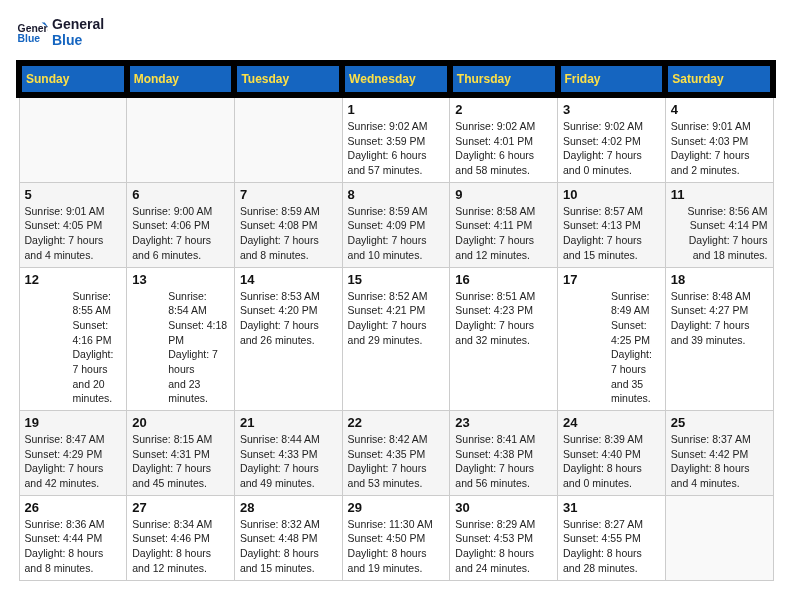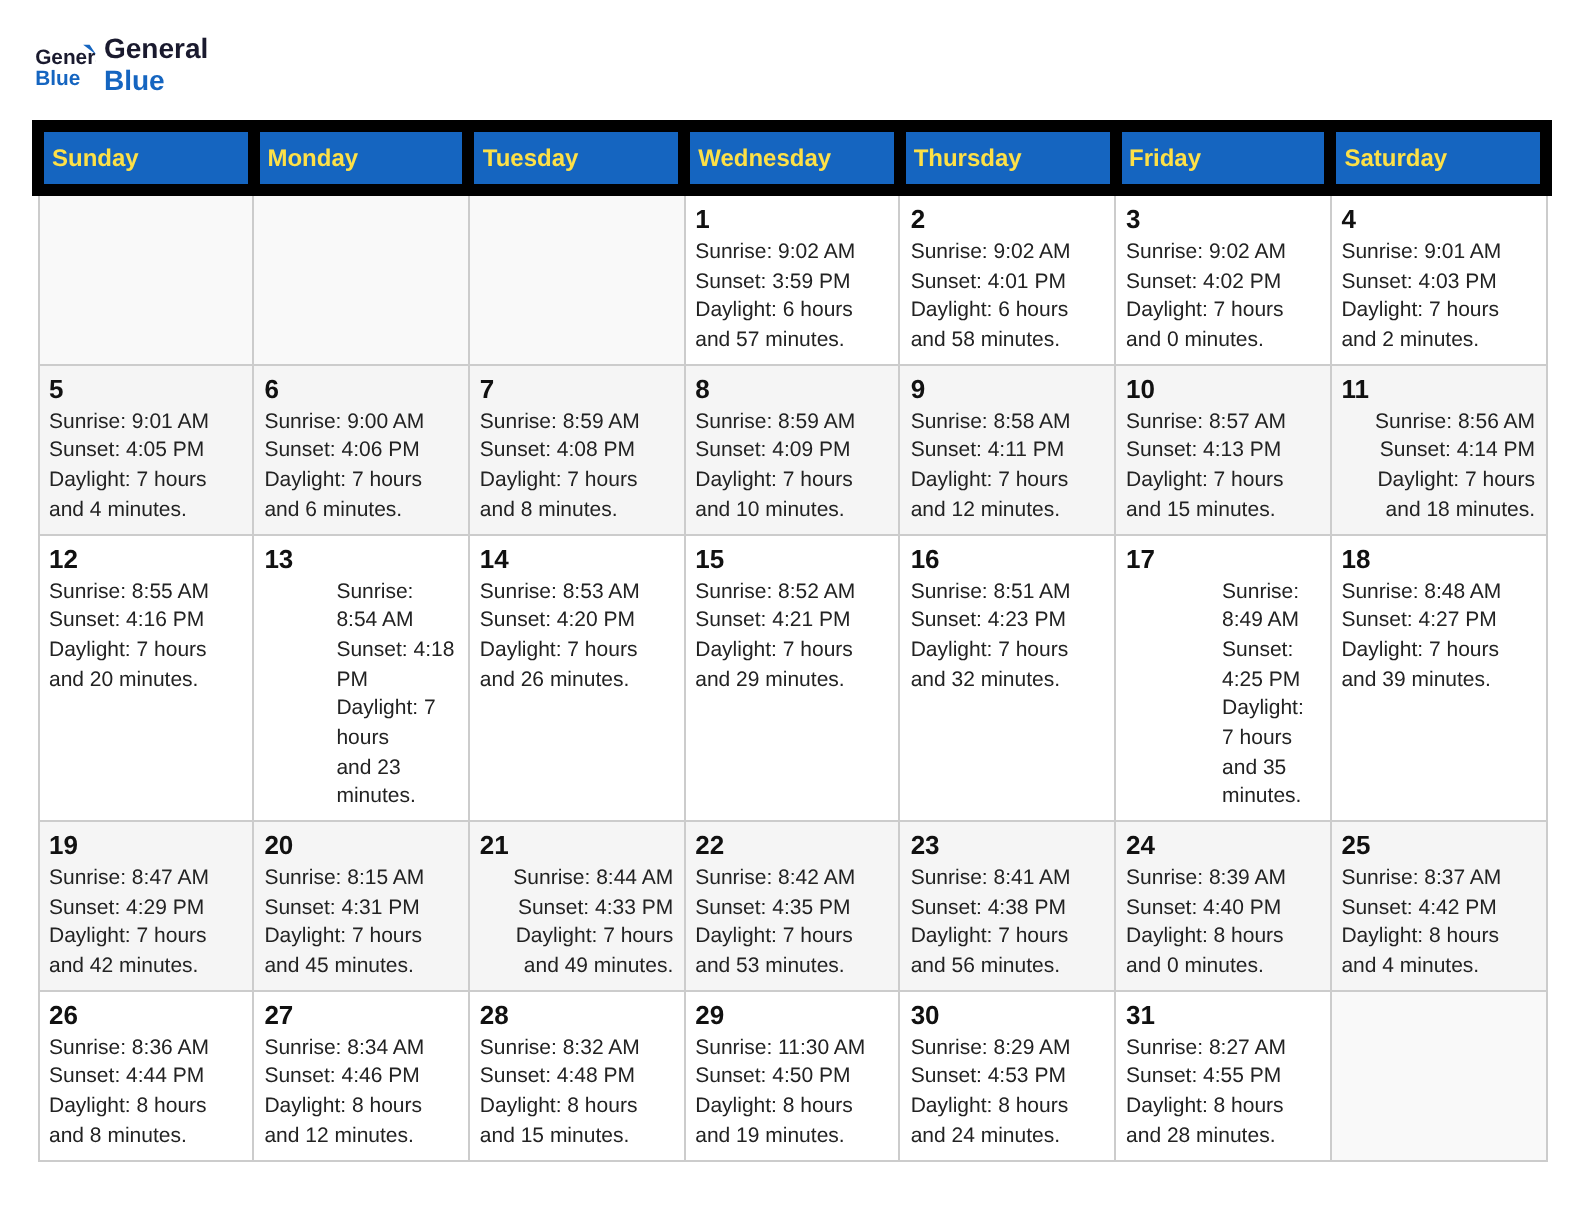--- a/index.html
+++ b/index.html
@@ -187,21 +187,21 @@
           <div class="day-number">11</div>
           <div class="day-info" style="white-space: pre-line; text-align: right;">Sunrise: 8:56 AM
 Sunset: 4:14 PM
 Daylight: 7 hours
 and 18 minutes.</div>
         </td>
       </tr>
       <tr>
         <td>
           <div class="day-number">12</div>
-          <div class="day-info" style="white-space: pre-line;">Sunrise: 8:55 AM
+          <div class="day-info" style="white-space: pre-line; margin-left: 48px;">Sunrise: 8:55 AM
 Sunset: 4:16 PM
 Daylight: 7 hours
 and 20 minutes.</div>
         </td>
         <td>
           <div class="day-number">13</div>
           <div class="day-info" style="white-space: pre-line; margin-left: 36px;">Sunrise: 8:54 AM
 Sunset: 4:18 PM
 Daylight: 7 hours
 and 23 minutes.</div>
@@ -252,21 +252,21 @@
         </td>
         <td>
           <div class="day-number">20</div>
           <div class="day-info" style="white-space: pre-line;">Sunrise: 8:15 AM
 Sunset: 4:31 PM
 Daylight: 7 hours
 and 45 minutes.</div>
         </td>
         <td>
           <div class="day-number">21</div>
-          <div class="day-info" style="white-space: pre-line; text-align: right;">Sunrise: 8:44 AM
+          <div class="day-info" style="white-space: pre-line;">Sunrise: 8:44 AM
 Sunset: 4:33 PM
 Daylight: 7 hours
 and 49 minutes.</div>
         </td>
         <td>
           <div class="day-number">22</div>
           <div class="day-info" style="white-space: pre-line;">Sunrise: 8:42 AM
 Sunset: 4:35 PM
 Daylight: 7 hours
 and 53 minutes.</div>

